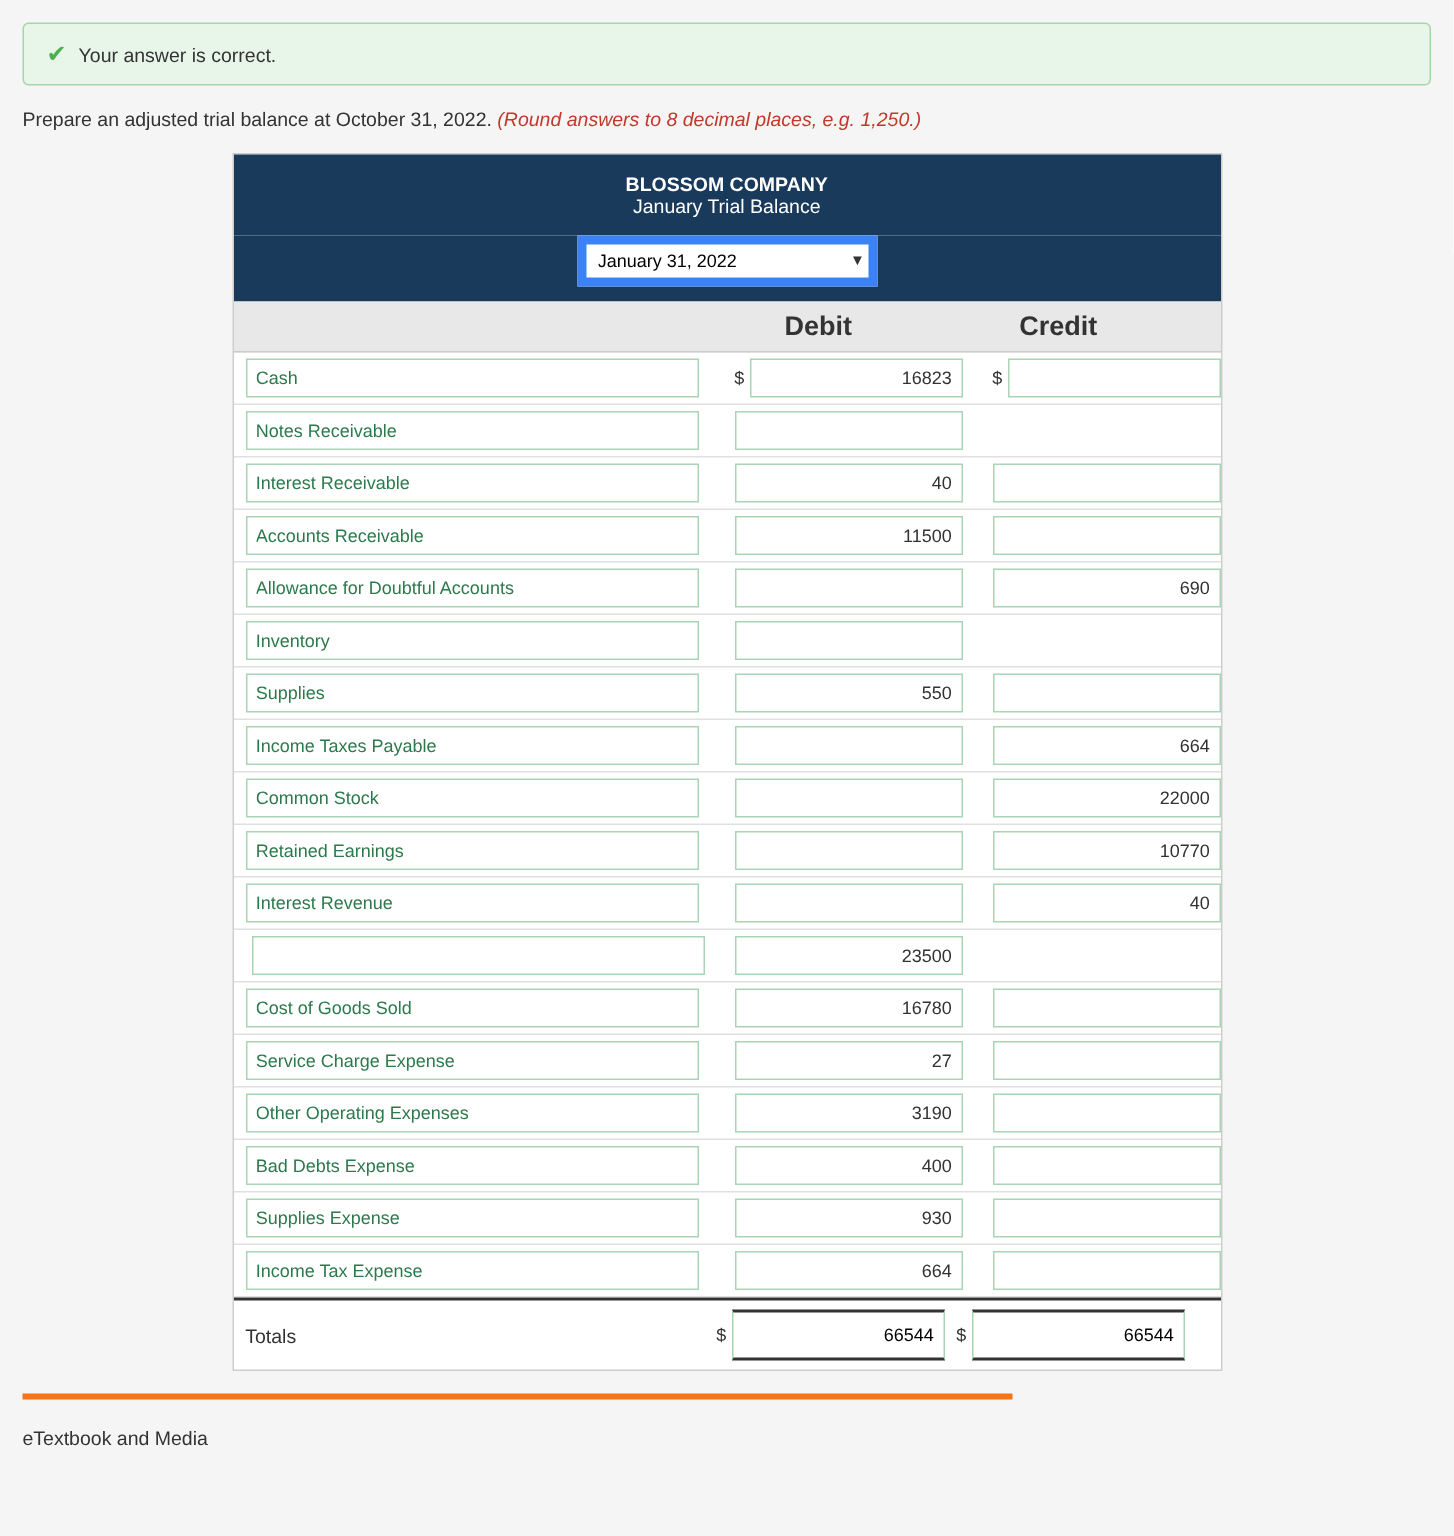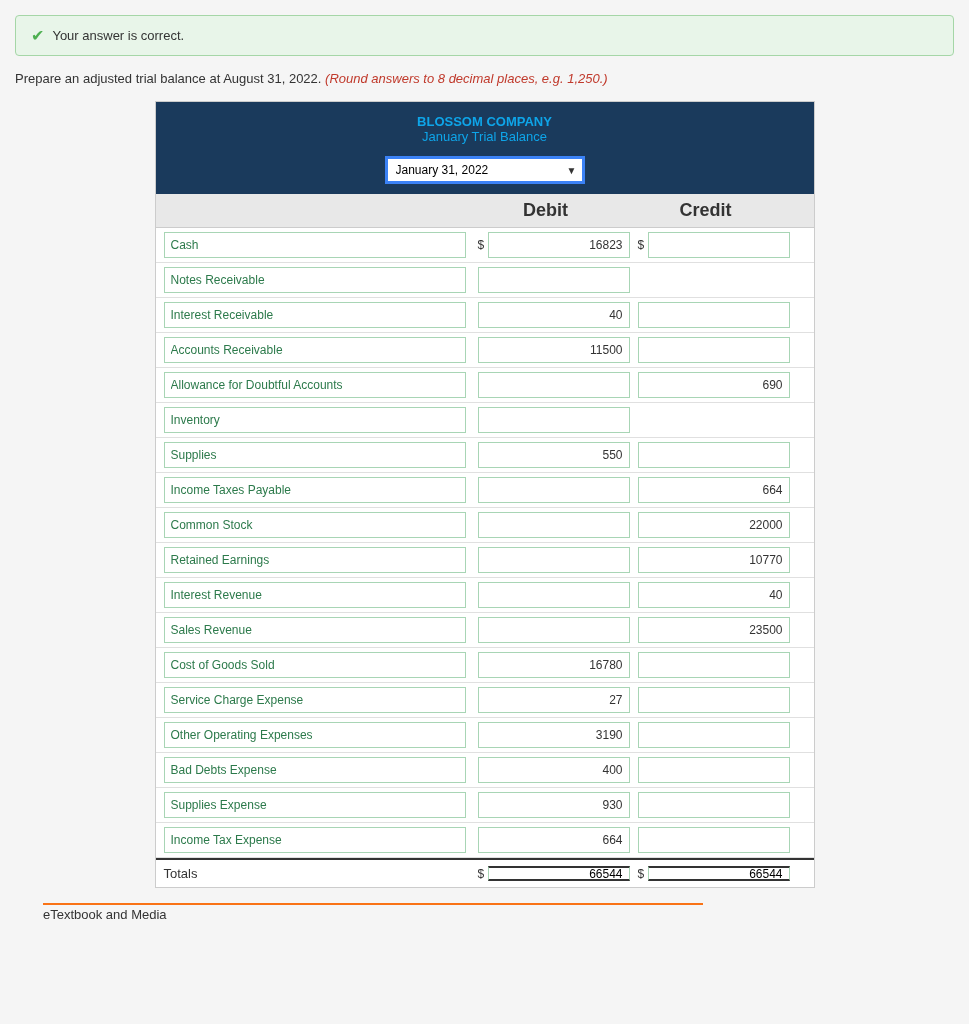--- a/index.html
+++ b/index.html
@@ -30,36 +30,36 @@
 
     .table-container {
       background: white;
       border: 1px solid #ccc;
       max-width: 660px;
       margin: 0 auto;
     }
 
     .table-header {
       background: #1a3a5c;
-      color: #0ea5e9;
+      color: #ffffff;
       text-align: center;
       padding: 12px;
     }
     .table-header .company-name { font-weight: bold; font-size: 13px; }
     .table-header .report-title { font-size: 13px; }
 
     .date-selector-row {
       background: #1a3a5c;
       display: flex;
       justify-content: center;
       padding-bottom: 10px;
     }
     .date-selector {
       background: white;
-      border: 3px solid #3b82f6;
+      border: 6px solid #3b82f6;
       padding: 4px 8px;
       font-size: 12px;
       width: 200px;
       appearance: none;
       cursor: pointer;
     }
     .date-selector-wrapper {
       position: relative;
       display: inline-block;
     }
@@ -86,20 +86,21 @@
       font-weight: bold;
       font-size: 18px;
     }
 
     .account-row {
       display: grid;
       grid-template-columns: 310px 160px 160px;
       align-items: center;
       padding: 4px 8px;
       border-bottom: 1px solid #e0e0e0;
+      gap: 12px;
     }
     .account-name-cell {
       padding-right: 8px;
     }
     .account-name-input {
       width: 100%;
       border: 1px solid #a8d5b5;
       background: white;
       padding: 4px 6px;
       font-size: 12px;
@@ -146,43 +147,42 @@
     }
     .total-input {
       width: 100%;
       border: 1px solid #a8d5b5;
       border-top: 2px solid #333;
       border-bottom: 2px solid #333;
       background: white;
       padding: 4px 6px;
       font-size: 12px;
       text-align: right;
-      height: 15px;
+      height: 34px;
     }
 
     .etextbook-footer {
       margin-top: 15px;
       font-size: 13px;
       color: #333;
-      border-top: 2px solid #f97316;
-      padding-top: 2px;
+      border-top: 4px solid #f97316;
+      padding-top: 18px;
       max-width: 660px;
-      margin-left: 28px;
     }
   </style>
 </head>
 <body>
 
 <div class="success-banner">
   <span class="success-icon">✔</span>
   <span class="success-text">Your answer is correct.</span>
 </div>
 
 <div class="instruction">
-  <span>Prepare an adjusted trial balance at August 31, 2022.</span>
+  <span>Prepare an adjusted trial balance at October 31, 2022.</span>
   <span class="red-text">(Round answers to 8 decimal places, e.g. 1,250.)</span>
 </div>
 
 <div class="table-container">
 
   <div class="table-header">
     <div class="company-name">BLOSSOM COMPANY</div>
     <div class="report-title">January Trial Balance</div>
   </div>
 
@@ -290,21 +290,20 @@
       <div class="account-row">
         <div class="account-name-cell"><input type="text" class="account-name-input" readonly="" value="Interest Revenue" style=""></div>
         <div class="amount-cell">
           <input type="text" class="amount-input" readonly="" style="">
         </div>
         <div class="amount-cell">
           <input type="text" class="amount-input filled" readonly="" value="40" style="">
         </div>
       </div>
       <div class="account-row">
-        <div class="account-name-cell"><input type="text" class="account-name-input" readonly="" value="Sales Revenue" style=""></div>
         <div class="amount-cell">
           <input type="text" class="amount-input" readonly="" style="">
         </div>
         <div class="amount-cell">
           <input type="text" class="amount-input filled" readonly="" value="23500" style="">
         </div>
       </div>
       <div class="account-row">
         <div class="account-name-cell"><input type="text" class="account-name-input" readonly="" value="Cost of Goods Sold" style=""></div>
         <div class="amount-cell">

